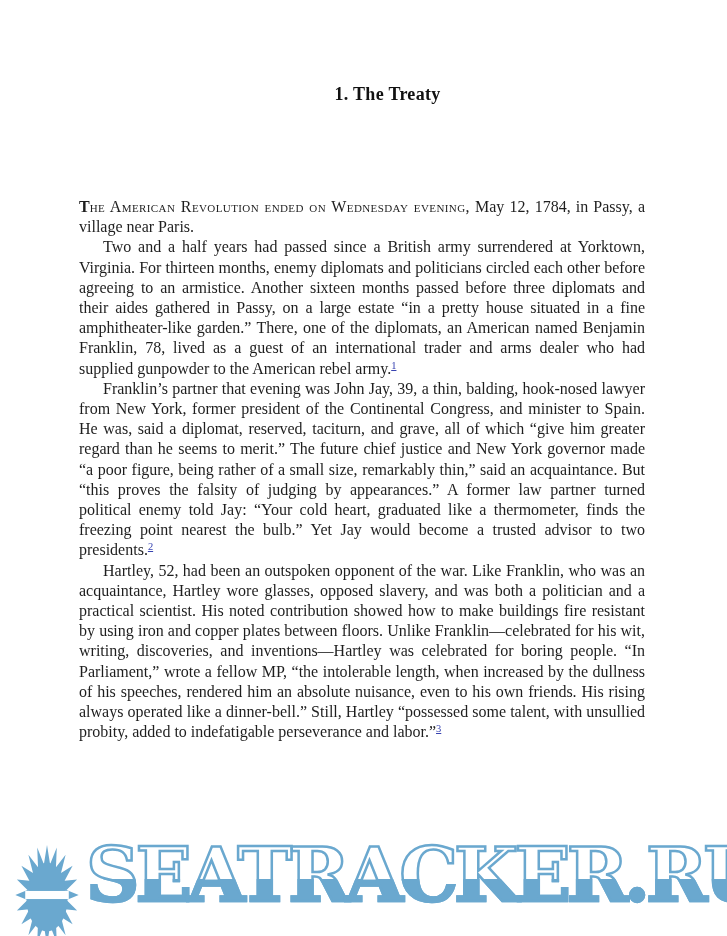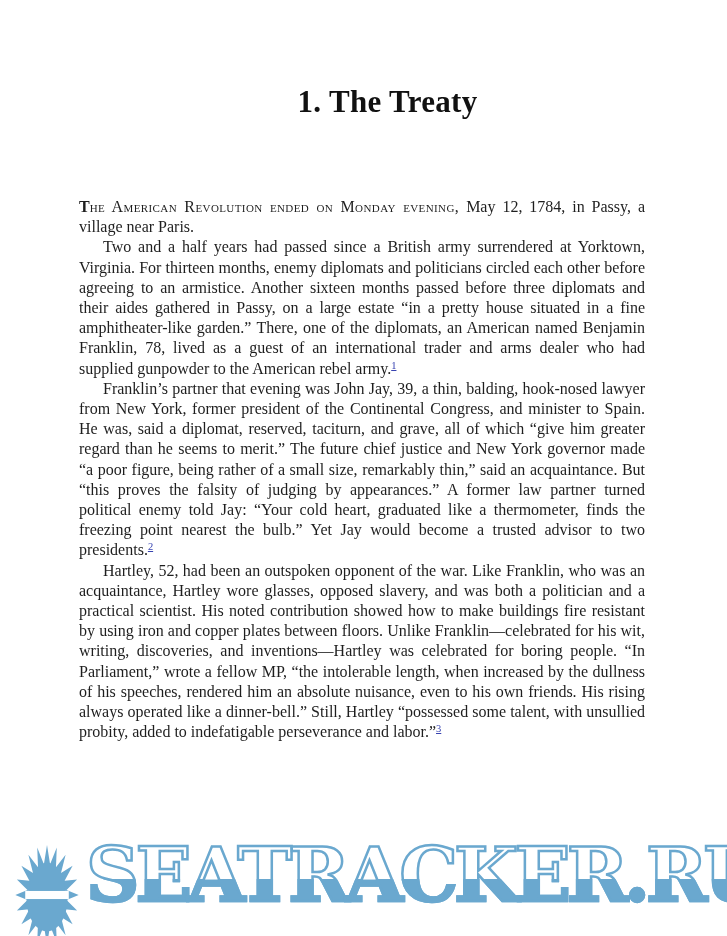--- a/index.html
+++ b/index.html
@@ -18,21 +18,21 @@
     font-family: "Liberation Serif", serif;
     color: var(--text-color);
   }
   .chapter-title {
     position: absolute;
     top: 84px;
     left: 0;
     width: 100%;
     margin: 0;
     text-align: center;
-    font-size: 31px;
+    font-size: 18px;
     font-weight: bold;
     color: #111;
     letter-spacing: 0.3px;
     padding-left: 48px;
   }
   .body-text {
     position: absolute;
     top: 197px;
     left: 79px;
     width: 566px;
@@ -93,21 +93,21 @@
 </style>
 </head>
 <body>
 
 <div class="page">
 
   <h1 class="chapter-title">1. The Treaty</h1>
 
   <div class="body-text">
 
-    <p class="para first"><span class="lead-initial">T</span><span class="smallcaps">he American Revolution ended on Monday evening,</span><span> May 12, 1784, in Passy, a village near Paris.</span></p>
+    <p class="para first"><span class="lead-initial">T</span><span class="smallcaps">he American Revolution ended on Wednesday evening,</span><span> May 12, 1784, in Passy, a village near Paris.</span></p>
 
     <p class="para"><span>Two and a half years had passed since a British army surrendered at Yorktown, Virginia. For thirteen months, enemy diplomats and politicians circled each other before agreeing to an armistice. Another sixteen months passed before three diplomats and their aides gathered in Passy, on a large estate “in a pretty house situated in a fine amphitheater-like garden.” There, one of the diplomats, an American named Benjamin Franklin, 78, lived as a guest of an international trader and arms dealer who had supplied gunpowder to the American rebel army.</span><span class="fn">1</span></p>
 
     <p class="para"><span>Franklin’s partner that evening was John Jay, 39, a thin, balding, hook-nosed lawyer from New York, former president of the Continental Congress, and minister to Spain. He was, said a diplomat, reserved, taciturn, and grave, all of which “give him greater regard than he seems to merit.” The future chief justice and New York governor made “a poor figure, being rather of a small size, remarkably thin,” said an acquaintance. But “this proves the falsity of judging by appearances.” A former law partner turned political enemy told Jay: “Your cold heart, graduated like a thermometer, finds the freezing point nearest the bulb.” Yet Jay would become a trusted advisor to two presidents.</span><span class="fn">2</span></p>
 
 
     <p class="para"><span>Hartley, 52, had been an outspoken opponent of the war. Like Franklin, who was an acquaintance, Hartley wore glasses, opposed slavery, and was both a politician and a practical scientist. His noted contribution showed how to make buildings fire resistant by using iron and copper plates between floors. Unlike Franklin—celebrated for his wit, writing, discoveries, and inventions—Hartley was celebrated for boring people. “In Parliament,” wrote a fellow MP, “the intolerable length, when increased by the dullness of his speeches, rendered him an absolute nuisance, even to his own friends. His rising always operated like a dinner-bell.” Still, Hartley “possessed some talent, with unsullied probity, added to indefatigable perseverance and labor.”</span><span class="fn">3</span></p>
 
   </div>
 

